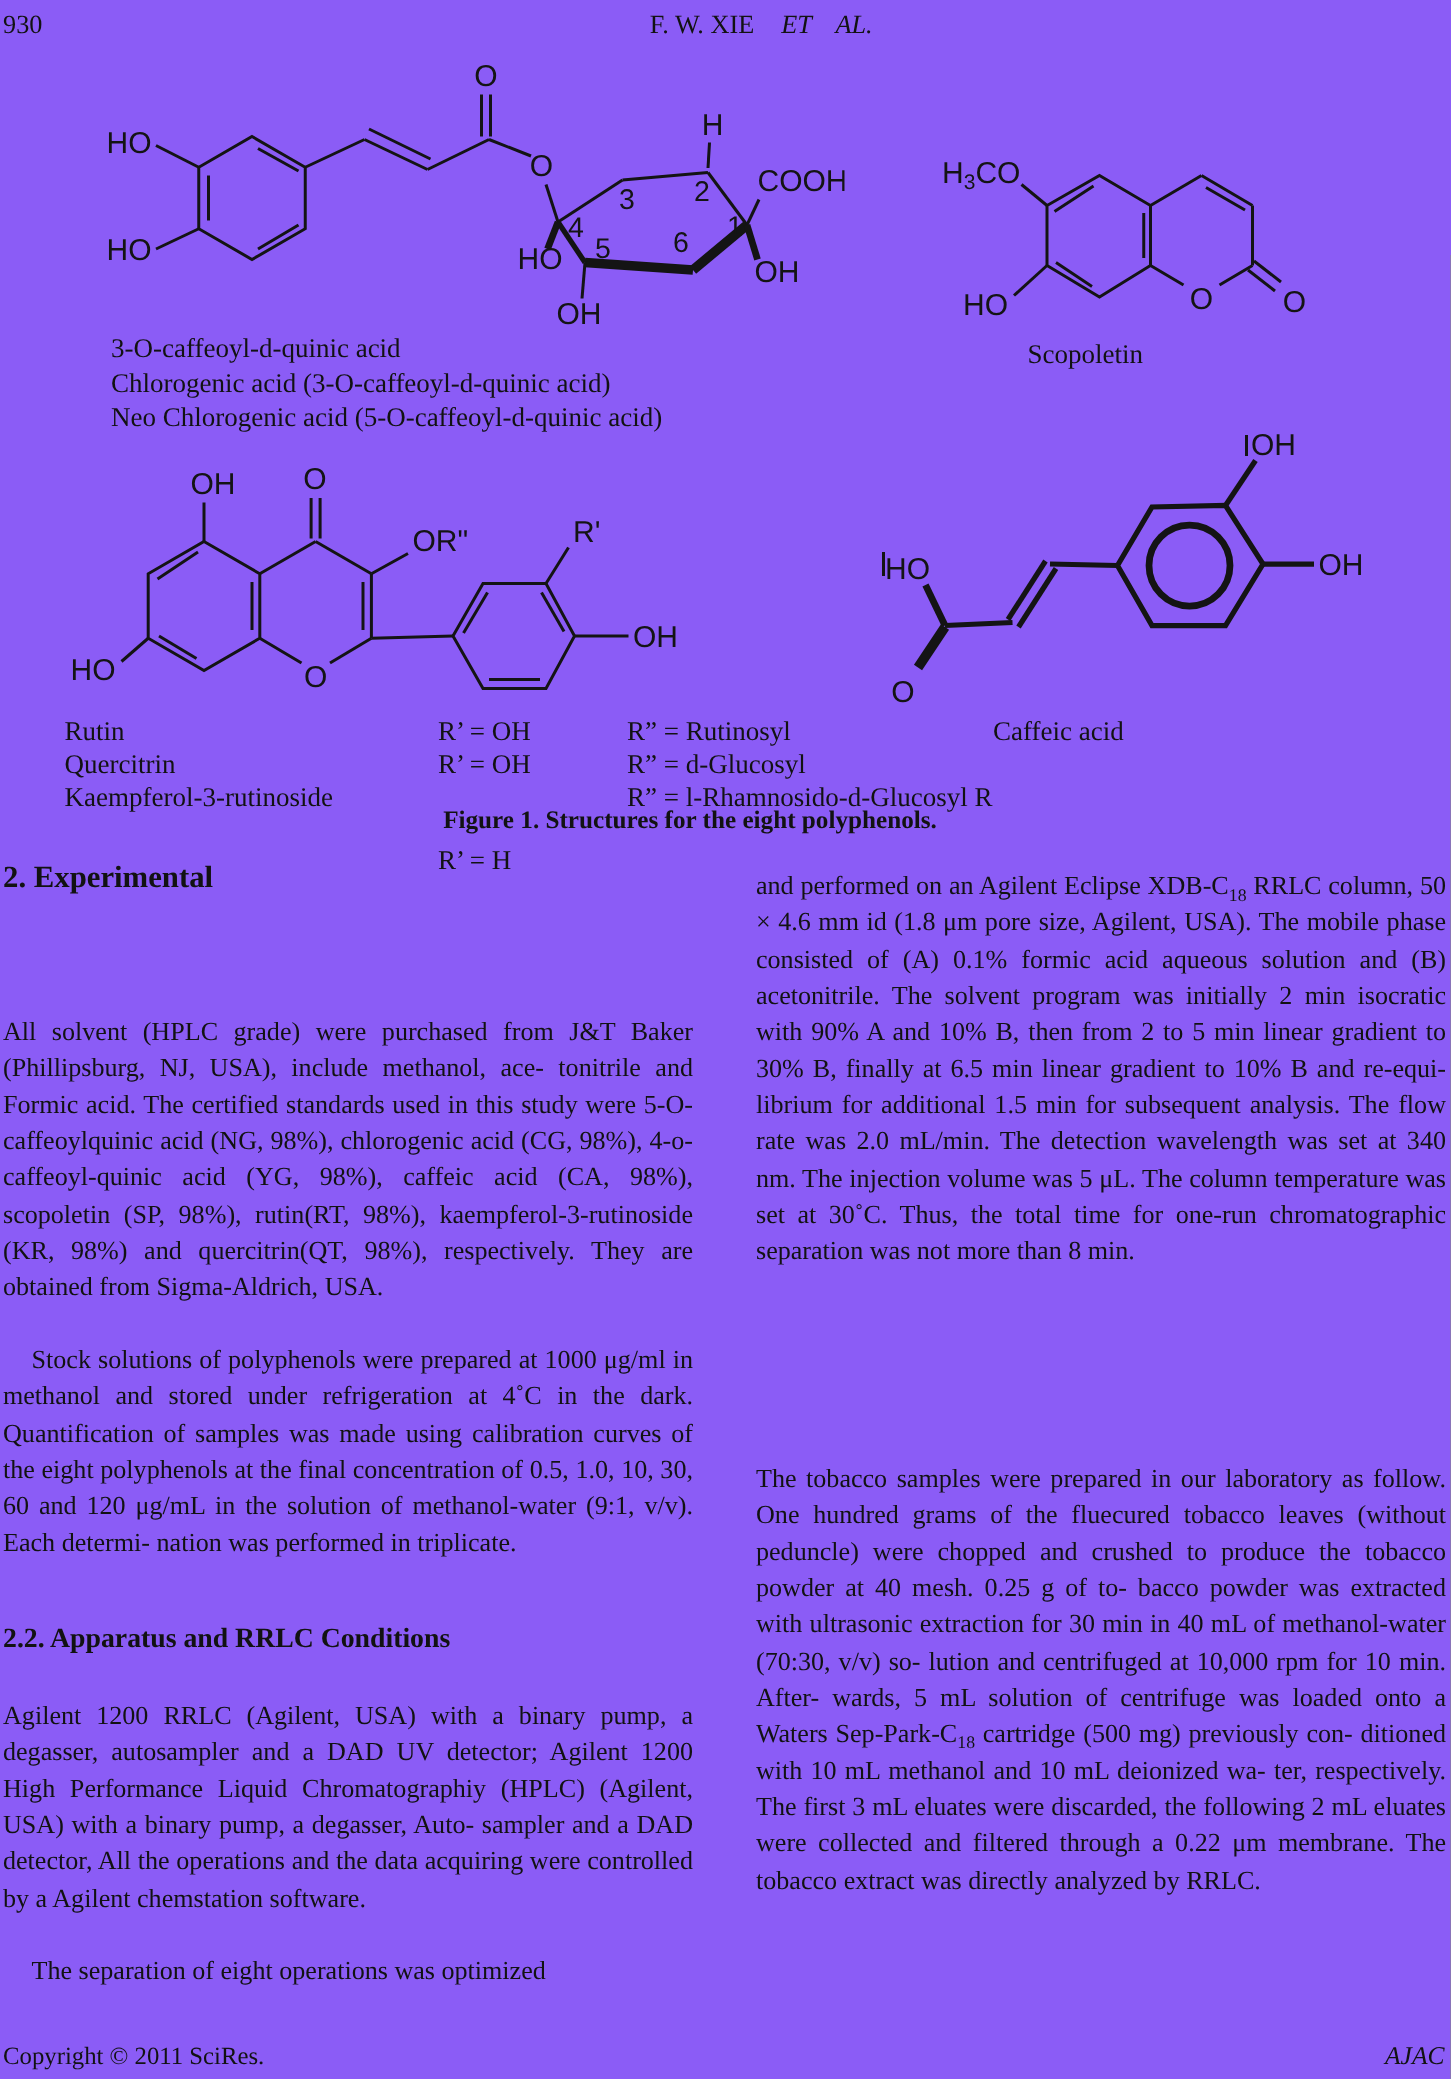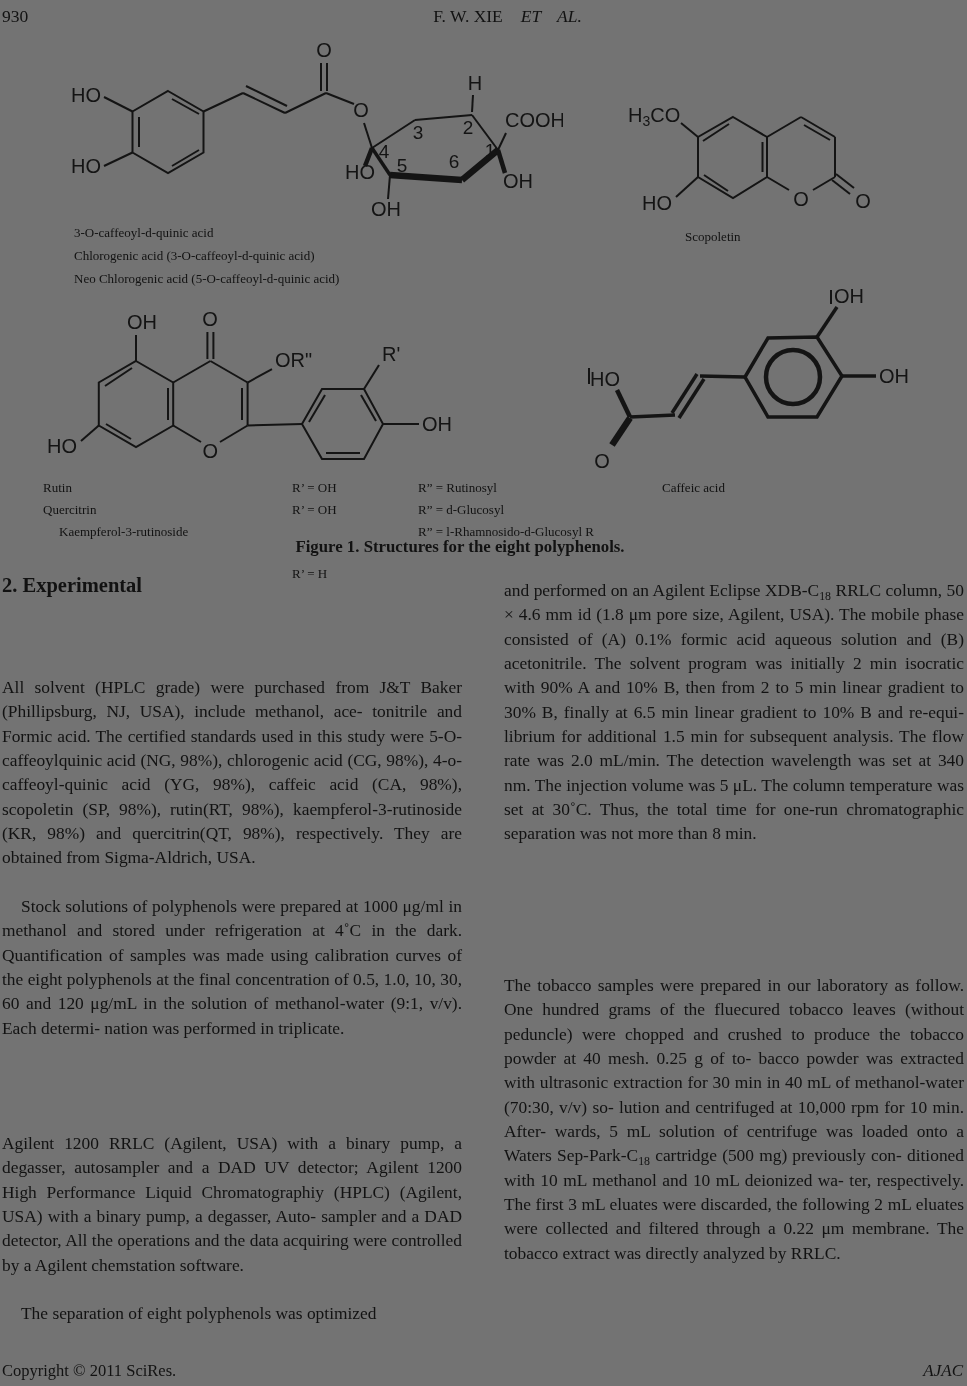--- a/index.html
+++ b/index.html
@@ -1,23 +1,23 @@
 <!DOCTYPE html>
 <html><head>
 <meta charset="utf-8">
 <style>
   html,body{margin:0;padding:0;background:#888;}
-  .page{position:relative;width:967px;height:1386px;background:#737373;overflow:hidden;
+  .page{position:relative;width:967px;height:1386px;background:#8b5cf6;overflow:hidden;
         font-family:"Liberation Serif",serif;color:#121212;}
   .abs{position:absolute;}
   .body-text{font-size:17.4px;line-height:24.35px;text-align:justify;color:#121212;}
   .indent{text-indent:19px;}
   .h1{font-weight:bold;font-size:20.5px;}
   .h2{font-weight:bold;font-size:18.5px;}
-  .lbl{font-size:13px;line-height:23px;color:#121212;}
+  .lbl{font-size:18px;line-height:23px;color:#121212;}
   .caption{font-weight:bold;font-size:16.8px;text-align:center;}
   .hdr{font-size:17.5px;}
   .etal{font-style:italic;margin-left:18px;word-spacing:12px;}
   .ftr{font-size:16.5px;}
   .ajac{font-weight:normal;font-style:italic;font-size:17px;}
   sub{font-size:0.68em;line-height:0;}
   svg{display:block;}
   svg text{font-family:"Liberation Sans",sans-serif;fill:#141414;font-size:20px;}
   svg .num{font-size:19px;}
   .bond{stroke:#141414;stroke-width:2;fill:none;}
@@ -165,21 +165,21 @@
     <text x="387" y="136">OH</text>
   </svg>
 
   <div class="abs lbl" style="left:43px;top:476px;width:560px;">
     <div class="rowline" style="top:0;left:0;">Rutin</div>
     <div class="rowline" style="top:0;left:249px;">R’ = OH</div>
     <div class="rowline" style="top:0;left:375px;">R” = Rutinosyl</div>
     <div class="rowline" style="top:22px;left:0;">Quercitrin</div>
     <div class="rowline" style="top:22px;left:249px;">R’ = OH</div>
     <div class="rowline" style="top:22px;left:375px;">R” = d-Glucosyl</div>
-    <div class="rowline" style="top:44px;left:16px;text-align:center;">Kaempferol-3-rutinoside</div>
+    <div class="rowline" style="top:44px;left:0;text-align:center;">Kaempferol-3-rutinoside</div>
     <div class="rowline" style="top:44px;left:249px;margin-top:42px;">R’ = H</div>
     <div class="rowline" style="top:44px;left:375px;">R” = l-Rhamnosido-d-Glucosyl R</div>
   </div>
 
   <svg class="abs" style="left:580px;top:280px;" width="340" height="210" viewBox="0 0 340 210">
 
     <line class="bond bold4" x1="50" y1="137" x2="37" y2="110"></line>
     <line class="bond" x1="9" y1="88" x2="9" y2="104"></line>
     <text x="40" y="106" text-anchor="end">HO</text>
     <line class="bond bold6" x1="50" y1="138" x2="32" y2="165"></line>
@@ -200,22 +200,23 @@
     <line class="bond bold3" x1="262" y1="96" x2="296" y2="96"></line>
     <text x="299" y="103">OH</text>
   </svg>
   <div class="abs lbl" style="left:662px;top:476px;">Caffeic acid</div>
 
   <div class="abs caption" style="left:0;top:537px;width:920px;">Figure 1. Structures for the eight polyphenols.</div>
 
   <div class="abs h1" style="left:2px;top:574px;width:460px;">2. Experimental</div>
   <div class="abs body-text" style="left:2px;top:675px;width:460px;">All solvent (HPLC grade) were purchased from J&amp;T Baker (Phillipsburg, NJ, USA), include methanol, ace- tonitrile and Formic acid. The certified standards used in this study were 5-O-caffeoylquinic acid (NG, 98%), chlorogenic acid (CG, 98%), 4-o-caffeoyl-quinic acid (YG, 98%), caffeic acid (CA, 98%), scopoletin (SP, 98%), rutin(RT, 98%), kaempferol-3-rutinoside (KR, 98%) and quercitrin(QT, 98%), respectively. They are obtained from Sigma-Aldrich, USA.</div>
   <div class="abs body-text indent" style="left:2px;top:894px;width:460px;">Stock solutions of polyphenols were prepared at 1000 μg/ml in methanol and stored under refrigeration at 4˚C in the dark. Quantification of samples was made using calibration curves of the eight polyphenols at the final concentration of 0.5, 1.0, 10, 30, 60 and 120 μg/mL in the solution of methanol-water (9:1, v/v). Each determi- nation was performed in triplicate.</div>
+  <div class="abs h2" style="left:2px;top:1083px;width:460px;">2.2. Apparatus and RRLC Conditions</div>
   <div class="abs body-text" style="left:2px;top:1131px;width:460px;">Agilent 1200 RRLC (Agilent, USA) with a binary pump, a degasser, autosampler and a DAD UV detector; Agilent 1200 High Performance Liquid Chromatographiy (HPLC) (Agilent, USA) with a binary pump, a degasser, Auto- sampler and a DAD detector, All the operations and the data acquiring were controlled by a Agilent chemstation software.</div>
-  <div class="abs body-text indent" style="left:2px;top:1301px;width:460px;">The separation of eight polyphenols was optimized</div>
+  <div class="abs body-text indent" style="left:2px;top:1301px;width:460px;">The separation of eight operations was optimized</div>
 
   <div class="abs body-text" style="left:504px;top:578px;width:460px;font-family:Liberation Serif, serif;">
     <span>and performed on an Agilent Eclipse XDB-C</span><sub>18</sub><span> RRLC column, 50 × 4.6 mm id (1.8 μm pore size, Agilent, USA). The mobile phase consisted of (A) 0.1% formic acid aqueous solution and (B) acetonitrile. The solvent program was initially 2 min isocratic with 90% A and 10% B, then from 2 to 5 min linear gradient to 30% B, finally at 6.5 min linear gradient to 10% B and re-equi- librium for additional 1.5 min for subsequent analysis. The flow rate was 2.0 mL/min. The detection wavelength was set at 340 nm. The injection volume was 5 μL. The column temperature was set at 30˚C. Thus,  the total time for one-run chromatographic separation was not more than 8 min.</span>
   </div>
   <div class="abs body-text" style="left:504px;top:973px;width:460px;">
     <span>The tobacco samples were prepared in our laboratory as follow. One hundred grams of the fluecured tobacco leaves (without peduncle) were chopped and crushed to produce the tobacco powder at 40 mesh. 0.25 g of to- bacco powder was extracted with ultrasonic extraction for 30 min in 40 mL of methanol-water (70:30, v/v) so- lution and centrifuged at 10,000 rpm for 10 min. After- wards, 5 mL solution of centrifuge was loaded onto a Waters Sep-Park-C</span><sub>18</sub><span> cartridge (500 mg) previously con- ditioned with 10 mL methanol and 10 mL deionized wa- ter, respectively. The first 3 mL eluates were discarded, the following 2 mL eluates were collected and filtered through a 0.22 μm membrane. The tobacco extract was directly analyzed by RRLC.</span>
   </div>
 
   <div class="abs ftr" style="left:2px;top:1361px;">Copyright © 2011 SciRes.</div>
   <div class="abs ajac" style="right:4px;top:1361px;">AJAC</div>

